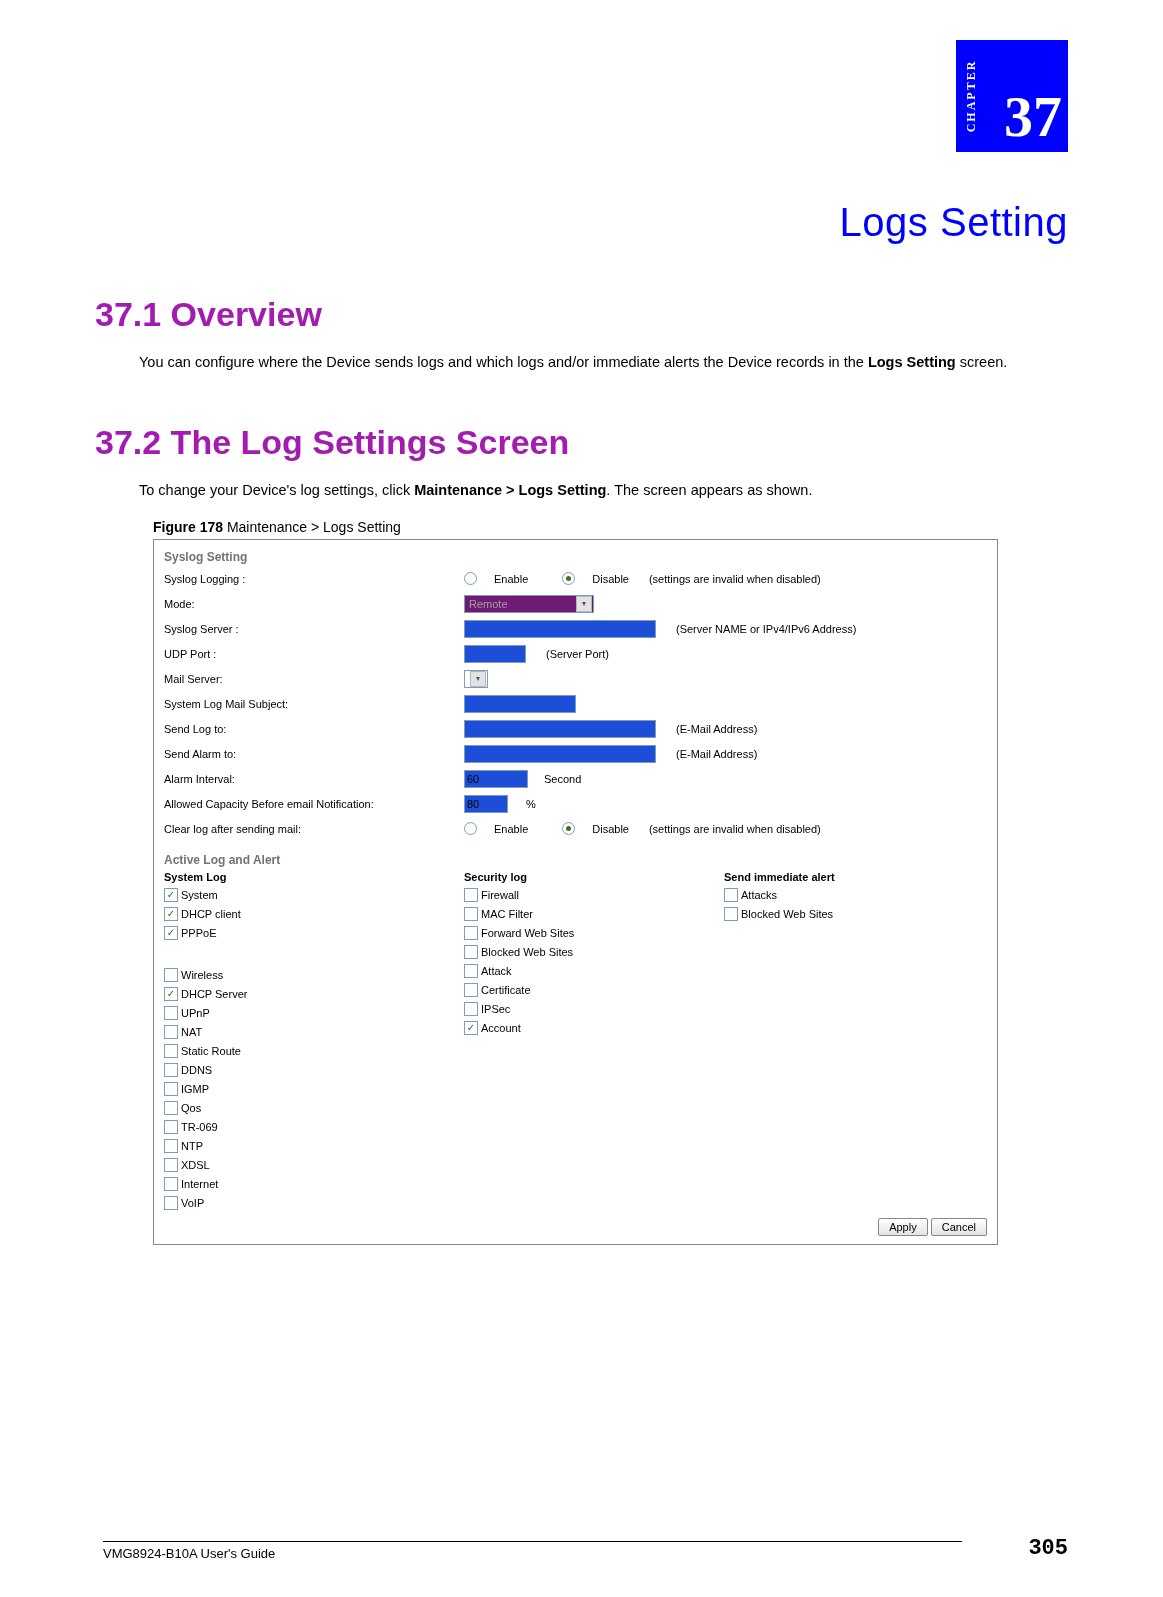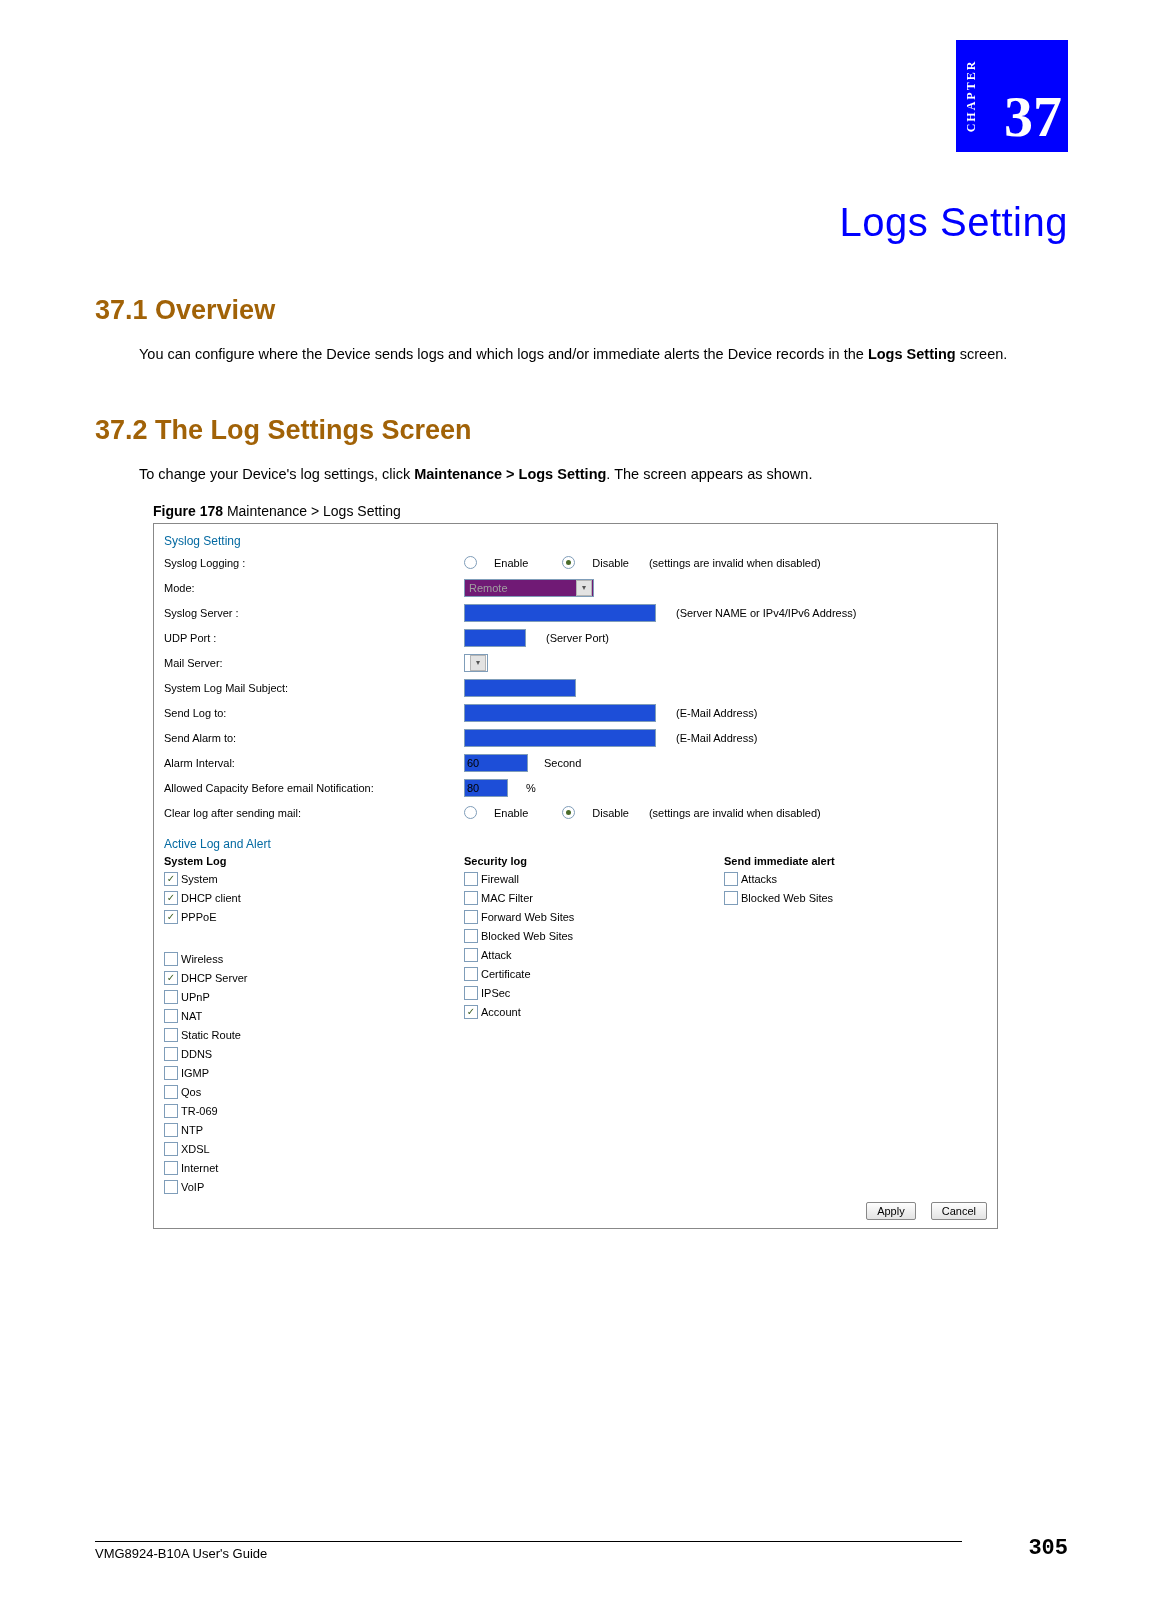--- a/index.html
+++ b/index.html
@@ -50,23 +50,23 @@
     margin-top: 150px;
     text-align: right;
     color: #0000ff;
     font-size: 40px;
     font-family: Arial, sans-serif;
     font-weight: 400;
     letter-spacing: 0.5px;
   }
   .section-heading {
     font-family: Arial, sans-serif;
-    font-size: 27px;
+    font-size: 34px;
     font-weight: bold;
-    color: #a16207;
+    color: #a21caf;
     margin-top: 50px;
     margin-bottom: 18px;
   }
   .body-text {
     margin-left: 44px;
     line-height: 1.45;
     font-size: 14.5px;
   }
   .body-text .bold { font-weight: bold; }
   .figure-caption {
@@ -81,22 +81,22 @@
     width: 845px;
     border: 1px solid #888;
     background: #fff;
     font-family: Arial, sans-serif;
     font-size: 11px;
     color: #000;
     padding: 6px 10px 8px 10px;
     box-sizing: border-box;
   }
   .ss-section-title {
-    color: #0369a1;
-    font-weight: normal;
+    color: #737373;
+    font-weight: bold;
     font-size: 12px;
     padding: 4px 0 2px 0;
   }
   .ss-row {
     display: flex;
     align-items: center;
     padding: 2.5px 0;
     min-height: 20px;
   }
   .ss-label { width: 300px; }
@@ -151,27 +151,27 @@
     display: inline-flex; align-items: center; justify-content: center;
     font-size: 10px; line-height: 1; color: #3b5c1f;
   }
   .ss-buttons { text-align: right; padding-top: 6px; }
   .ss-btn {
     display: inline-block;
     border: 1px solid #888;
     background: linear-gradient(#fefefe,#e3e3e3);
     padding: 2px 10px;
     font-size: 11px;
-    margin-left: 12px;
+    margin-left: 0;
     border-radius: 2px;
   }
   .footer {
     position: absolute;
     bottom: 36px;
-    left: 95px;
+    left: 103px;
     right: 95px;
     display: flex;
     justify-content: center;
     align-items: flex-end;
     font-size: 14px;
   }
   .footer-left { font-size: 13px; }
   .footer-right { font-size: 22px; font-weight: bold; font-family: Liberation Mono, monospace; margin-left: 42px; }
   .hr { border-top: 1px solid #000; margin-bottom: 4px; }
 </style>

